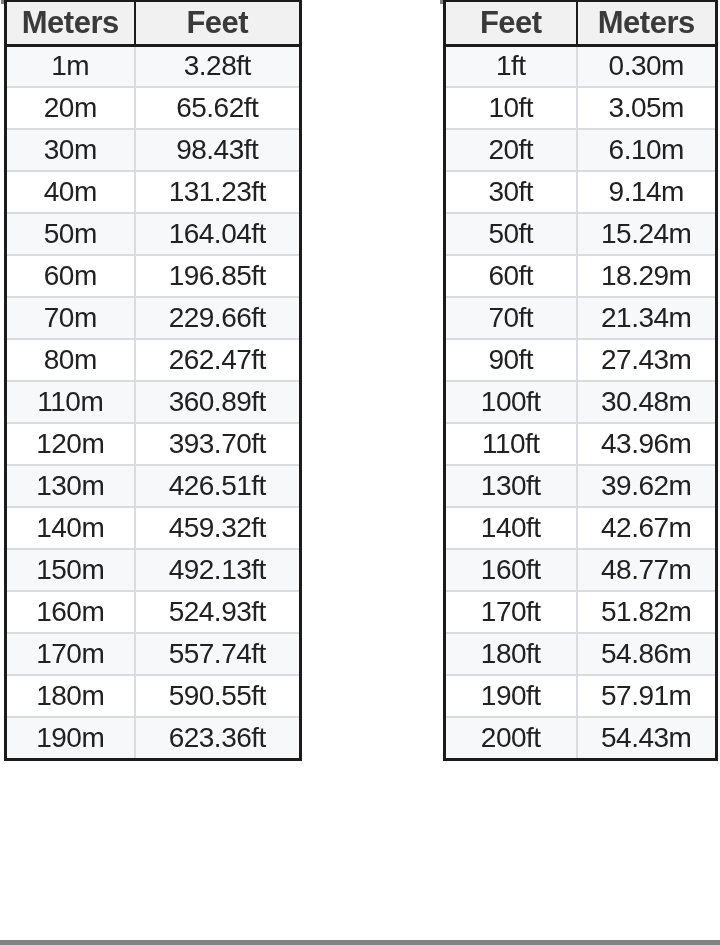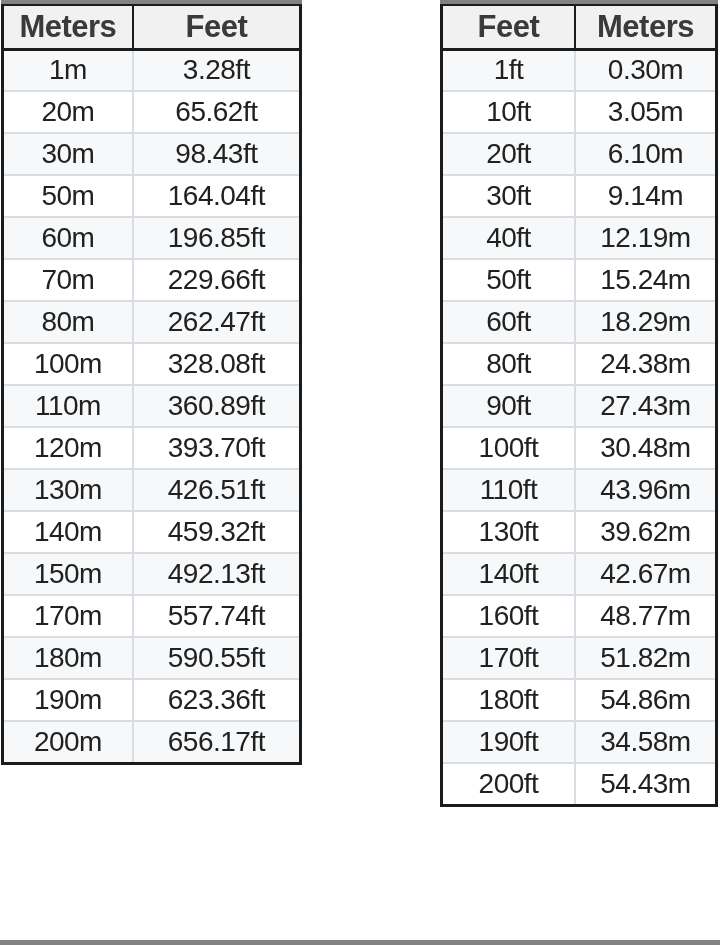--- a/index.html
+++ b/index.html
@@ -13,21 +13,21 @@
   }
   *{margin:0;padding:0;box-sizing:border-box;}
   html,body{width:720px;background:#ffffff;font-family:"Liberation Sans", sans-serif;}
   body{height:945px;overflow:hidden;position:relative;}
   .page{
     display:flex;
     justify-content:space-between;
     padding:0 2px 0 1px;
     width:720px;
   }
-  .table-wrap{display:flex;flex-direction:column;}
+  .table-wrap{display:flex;flex-direction:row;}
   .table-wrap.left{width:301px;}
   .table-wrap.right{width:278px;}
   .top-strip{height:4px;background:var(--edge-strip);width:100%;}
   table.tbl{
     border-collapse:collapse;
     table-layout:fixed;
     width:100%;
     background:#ffffff;
   }
   table.tbl{border:3px solid var(--border-dark);border-top-width:2px;}
@@ -88,74 +88,74 @@
           </tr>
           <tr>
             <td>20m</td>
             <td>65.62ft</td>
           </tr>
           <tr>
             <td>30m</td>
             <td>98.43ft</td>
           </tr>
           <tr>
+            <td>40m</td>
+            <td>131.23ft</td>
+          </tr>
+          <tr>
             <td>50m</td>
             <td>164.04ft</td>
           </tr>
           <tr>
             <td>60m</td>
             <td>196.85ft</td>
           </tr>
           <tr>
             <td>70m</td>
             <td>229.66ft</td>
           </tr>
           <tr>
             <td>80m</td>
             <td>262.47ft</td>
           </tr>
           <tr>
-            <td>100m</td>
-            <td>328.08ft</td>
-          </tr>
-          <tr>
             <td>110m</td>
             <td>360.89ft</td>
           </tr>
           <tr>
             <td>120m</td>
             <td>393.70ft</td>
           </tr>
           <tr>
             <td>130m</td>
             <td>426.51ft</td>
           </tr>
           <tr>
             <td>140m</td>
             <td>459.32ft</td>
           </tr>
           <tr>
             <td>150m</td>
             <td>492.13ft</td>
           </tr>
           <tr>
+            <td>160m</td>
+            <td>524.93ft</td>
+          </tr>
+          <tr>
             <td>170m</td>
             <td>557.74ft</td>
           </tr>
           <tr>
             <td>180m</td>
             <td>590.55ft</td>
           </tr>
           <tr>
             <td>190m</td>
             <td>623.36ft</td>
-          </tr>
-          <tr>
-            <td>200m</td>
-            <td>656.17ft</td>
           </tr>
         </tbody>
     </table>
   </div>
 
   <div class="table-wrap right">
     <div class="top-strip"></div>
     <table class="tbl">
       <colgroup>
           <col class="c1">
@@ -178,34 +178,30 @@
           </tr>
           <tr>
             <td>20ft</td>
             <td>6.10m</td>
           </tr>
           <tr>
             <td>30ft</td>
             <td>9.14m</td>
           </tr>
           <tr>
-            <td>40ft</td>
-            <td>12.19m</td>
-          </tr>
-          <tr>
             <td>50ft</td>
             <td>15.24m</td>
           </tr>
           <tr>
             <td>60ft</td>
             <td>18.29m</td>
           </tr>
           <tr>
-            <td>80ft</td>
-            <td>24.38m</td>
+            <td>70ft</td>
+            <td>21.34m</td>
           </tr>
           <tr>
             <td>90ft</td>
             <td>27.43m</td>
           </tr>
           <tr>
             <td>100ft</td>
             <td>30.48m</td>
           </tr>
           <tr>
@@ -227,21 +223,21 @@
           <tr>
             <td>170ft</td>
             <td>51.82m</td>
           </tr>
           <tr>
             <td>180ft</td>
             <td>54.86m</td>
           </tr>
           <tr>
             <td>190ft</td>
-            <td>34.58m</td>
+            <td>57.91m</td>
           </tr>
           <tr>
             <td>200ft</td>
             <td>54.43m</td>
           </tr>
         </tbody>
     </table>
   </div>
 
 </div>

